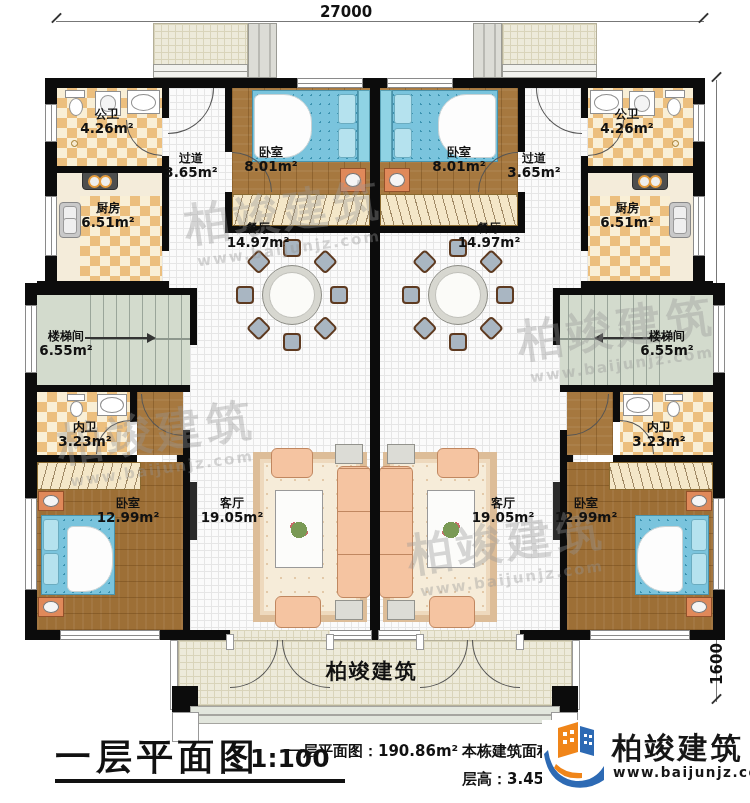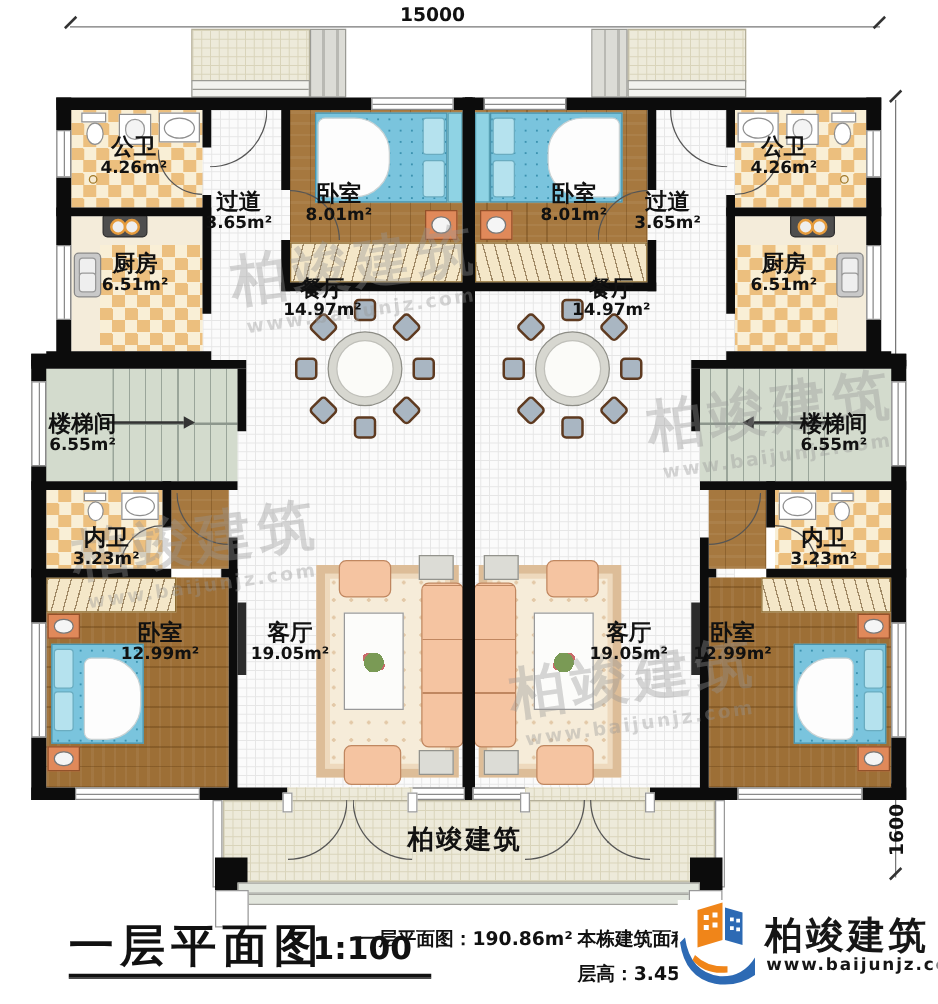--- a/index.html
+++ b/index.html
@@ -50,21 +50,21 @@
   .rug { position:absolute; background-color:#f6ecd9; background-image:radial-gradient(#e3c9a8 1.5px,transparent 1.5px); background-size:14px 14px; border:7px solid #ddbd98; box-shadow:inset 0 0 0 4px #eed9bd; }
   .ctable { position:absolute; background:#fcfcfa; border:1px solid #999; }
   .flower { position:absolute; border-radius:50%; background:radial-gradient(circle at 50% 50%,#7a9a55 8px,transparent 8px),radial-gradient(circle at 30% 35%,#c96a6a 4px,transparent 4px),radial-gradient(circle at 70% 60%,#c96a6a 4px,transparent 4px); }
   .sofa { position:absolute; background:#f5c4a1; border:1px solid #c08760; border-radius:6px; }
   .sofa.v { background-image:repeating-linear-gradient(0deg,transparent 0 42px,#c08760 42px 43px); }
   .stbl { position:absolute; background:#dcdcd6; border:1px solid #93938d; }
   .tv { position:absolute; background:#2b2b2b; }
   .arrowline { position:absolute; background:#333; height:2px; }
   .arrowhead { position:absolute; width:0; height:0; border:5px solid transparent; border-left:9px solid #333; border-right:none; }
   .room-label { position:absolute; text-align:center; color:#111; line-height:1.08; transform:translateX(-50%); white-space:nowrap; z-index:30; }
-  .room-label .nm { font-weight:bold; font-size:18px; }
+  .room-label .nm { font-weight:bold; font-size:12px; }
   .room-label .ar { font-weight:bold; font-size:13.5px; }
   .room-label.big .nm { font-size:21px; letter-spacing:2px; }
   .dim { position:absolute; font-weight:bold; font-size:15px; color:#111; text-align:center; }
   .dim-line { position:absolute; background:#777; }
   .tick { position:absolute; width:13px; height:2px; background:#333; transform:rotate(-45deg); }
   .rail { position:absolute; background:#f2f2ee; border:1px solid #9a9a94; }
   .rail::after { content:""; position:absolute; left:0; right:0; top:50%; border-top:1px solid #9a9a94; }
   .gstrip { position:absolute; background:repeating-linear-gradient(90deg,#dcdcd6 0 9px,#b9b9b3 9px 11px); border:1px solid #9a9a94; }
   .step { position:absolute; background:#e2e6dd; border:1px solid #a5a5a0; }
   .wbox { position:absolute; background:#fff; border:1px solid #999; }
@@ -80,21 +80,21 @@
   .logo-url { position:absolute; font-size:13.5px; font-weight:bold; letter-spacing:1.5px; color:#161616; }
 </style>
 </head>
 <body>
 
 <div id="canvas">
 
   <div class="dim-line" style="left:56px;top:21px;width:648px;height:1px"></div>
   <div class="tick" style="left:50px;top:17px"></div>
   <div class="tick" style="left:697px;top:17px"></div>
-  <div class="dim" style="left:316px;top:3px;width:60px">15000</div>
+  <div class="dim" style="left:316px;top:3px;width:60px">27000</div>
 
   <div class="dim-line" style="left:716px;top:80px;width:1px;height:548px"></div>
   <div class="tick" style="left:710px;top:76px"></div>
   <div class="tick" style="left:710px;top:624px"></div>
   <div class="dim" style="left:692px;top:348px;width:52px;transform:rotate(-90deg)">11800</div>
   <div class="dim-line" style="left:716px;top:630px;width:1px;height:72px"></div>
   <div class="tick" style="left:710px;top:698px"></div>
   <div class="dim" style="left:694px;top:655px;width:46px;transform:rotate(-90deg)">1600</div>
 
   <div class="abs f-porch" style="left:153px;top:23px;width:95px;height:43px;border:1px solid #b5b09a"></div>

